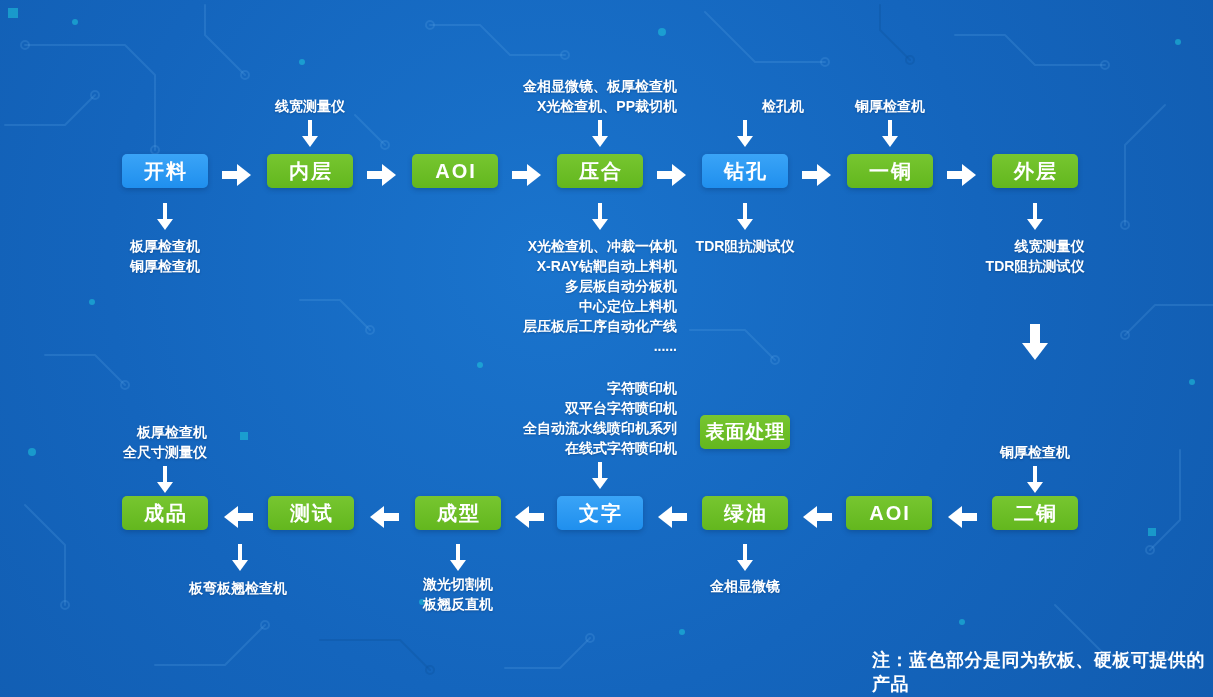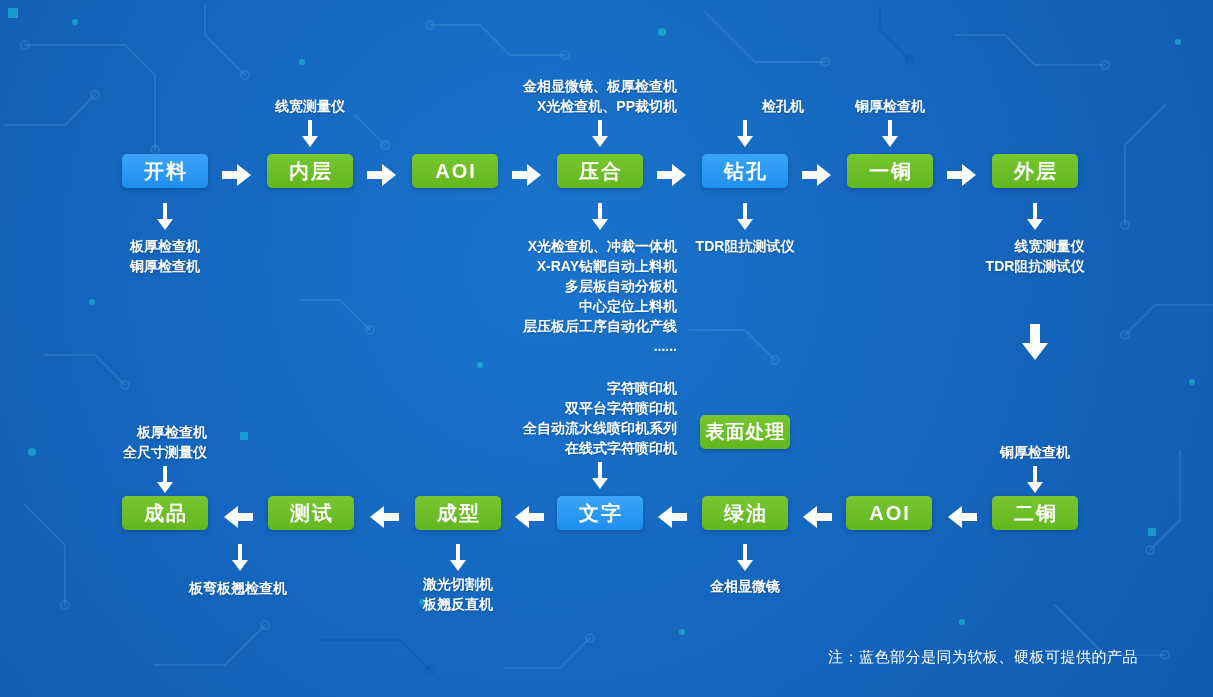--- a/index.html
+++ b/index.html
@@ -35,21 +35,21 @@
   .bigarrow { position:absolute; width:26px; height:36px; }
   .bigarrow::before { content:""; position:absolute; left:8px; top:0; width:10px; height:20px; background:#fff; }
   .bigarrow::after  { content:""; position:absolute; left:0; top:19px; width:0; height:0;
                       border-left:13px solid transparent; border-right:13px solid transparent; border-top:17px solid #fff; }
 
   .ann {
     position:absolute; transform:translateX(-50%);
     color:#fff; font-size:14px; font-weight:bold; line-height:20px;
     text-align:right; white-space:nowrap; text-shadow:0 1px 2px rgba(0,40,90,.35);
   }
-  .note { position:absolute; color:#fff; font-size:15px; font-weight:normal; letter-spacing:.5px; }
+  .note { position:absolute; color:#fff; font-size:18px; font-weight:bold; letter-spacing:.5px;margin-left:44px; }
 </style>
 </head>
 <body>
 
 <div class="canvas">
 
   <svg class="bg" viewBox="0 0 1213 697" xmlns="http://www.w3.org/2000/svg">
     <g fill="none" stroke="#5fa8e8" stroke-opacity="0.22" stroke-width="2" stroke-linecap="round" stroke-linejoin="round">
       <path d="M25,45 H125 L155,75 V150"></path>
         <circle cx="25" cy="45" r="4"></circle>

